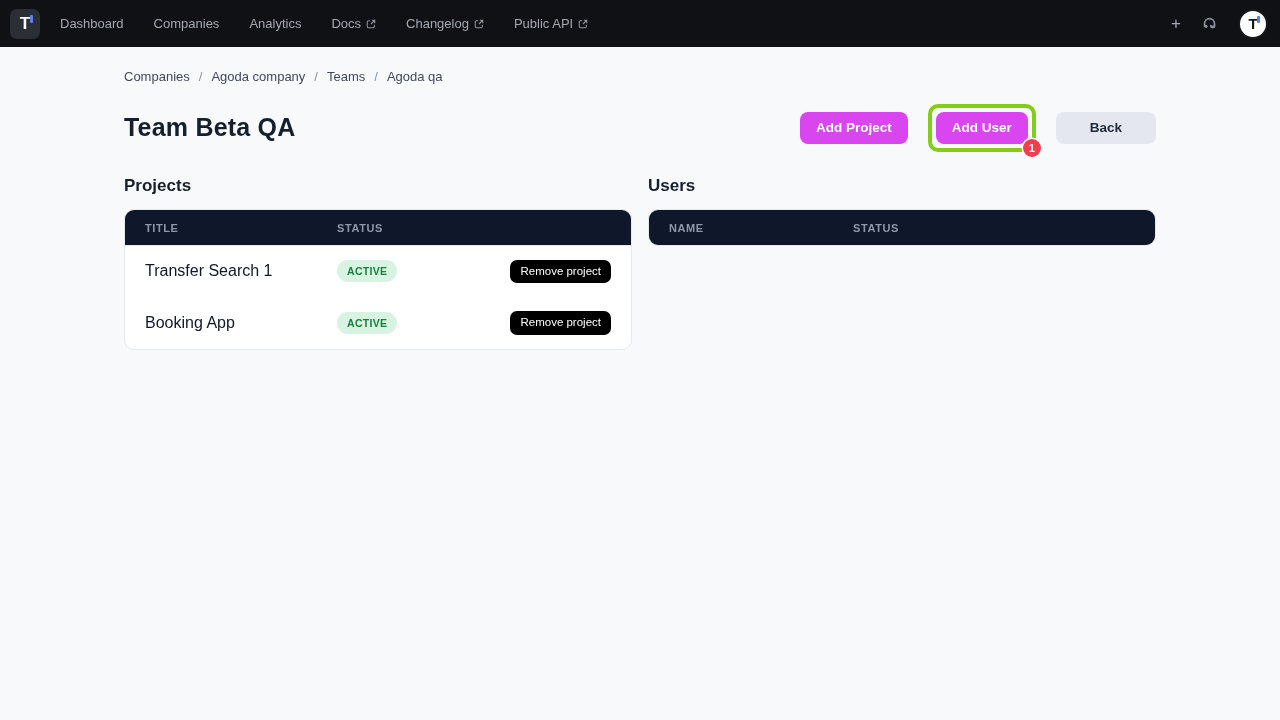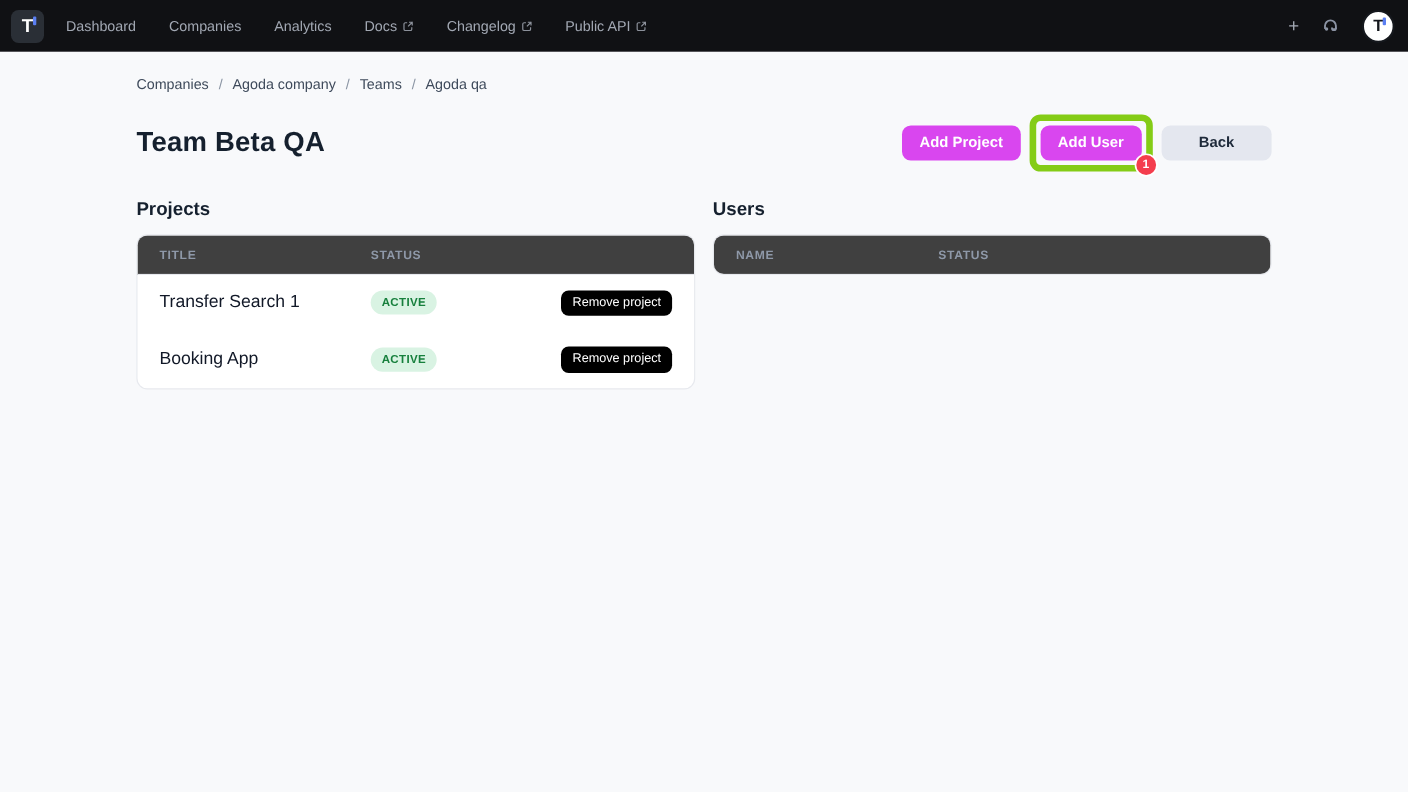--- a/index.html
+++ b/index.html
@@ -71,24 +71,24 @@
     border: none; border-radius: 8px; cursor: pointer;
     font-family: "Liberation Sans", sans-serif;
     font-size: 13.5px; font-weight: 600;
     padding: 9px 16px; line-height: 1;
   }
   .btn-green { background: #d946ef; color: #ffffff; }
   .btn-back { background: #e4e7ef; color: #1e2a3a; padding: 9px 34px; }
 
   .annotation-box {
     position: relative;
-    border: 6px solid #84cc16;
+    border: 4px solid #84cc16;
     border-radius: 10px;
     padding: 4px;
-    margin: 0 0;
+    margin: 0 12px;
   }
   .annotation-badge {
     position: absolute; right: -9px; bottom: -9px;
     width: 18px; height: 18px; border-radius: 50%;
     background: #f43d4d; color: #ffffff;
     font-size: 11px; font-weight: 700;
     display: flex; align-items: center; justify-content: center;
     box-shadow: 0 0 0 1.5px #ffffff;
   }
 
@@ -101,21 +101,21 @@
   .section-heading { font-size: 17px; font-weight: 700; color: #15202e; margin-bottom: 13px; }
   .card {
     background: #ffffff;
     border: 1px solid #e7e9ee;
     border-radius: 10px;
     overflow: hidden;
   }
   .card.header-only { background: #f8f9fb; }
   .thead {
     display: grid;
-    background: #404040;
+    background: #0f172a;
     padding: 12px 20px 11px 20px;
   }
   .card:not(.header-only) .thead { border-bottom: 1px solid #e7e9ee; }
   .proj-grid { grid-template-columns: 192px 1fr 100px; }
   .user-grid { grid-template-columns: 184px 1fr; }
   .th {
     font-size: 11px; font-weight: 700; color: #8e98a8;
     text-transform: uppercase; letter-spacing: 0.6px;
   }
   .trow {

